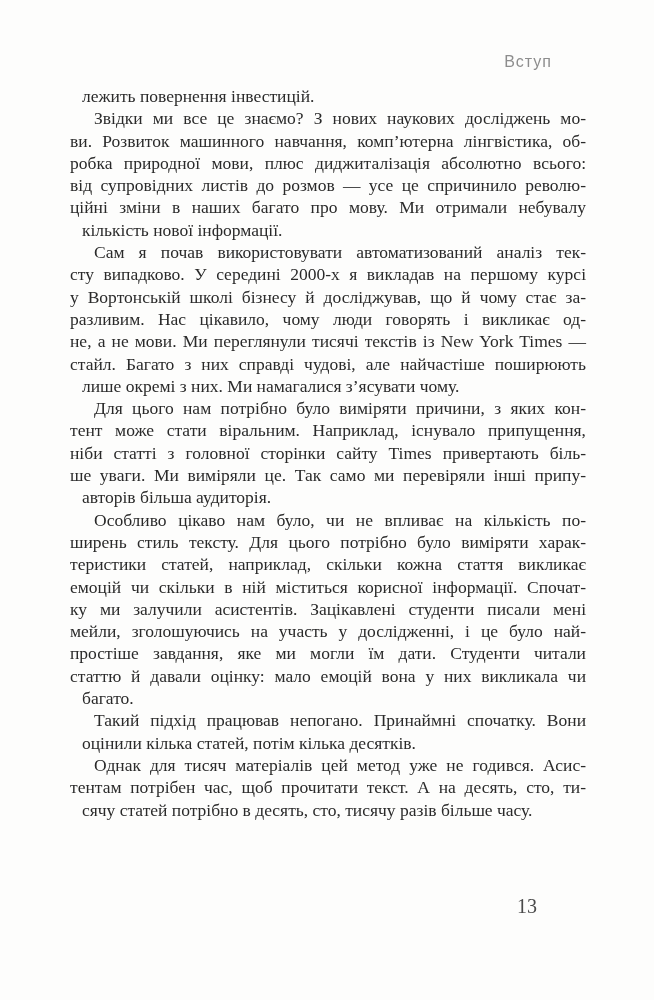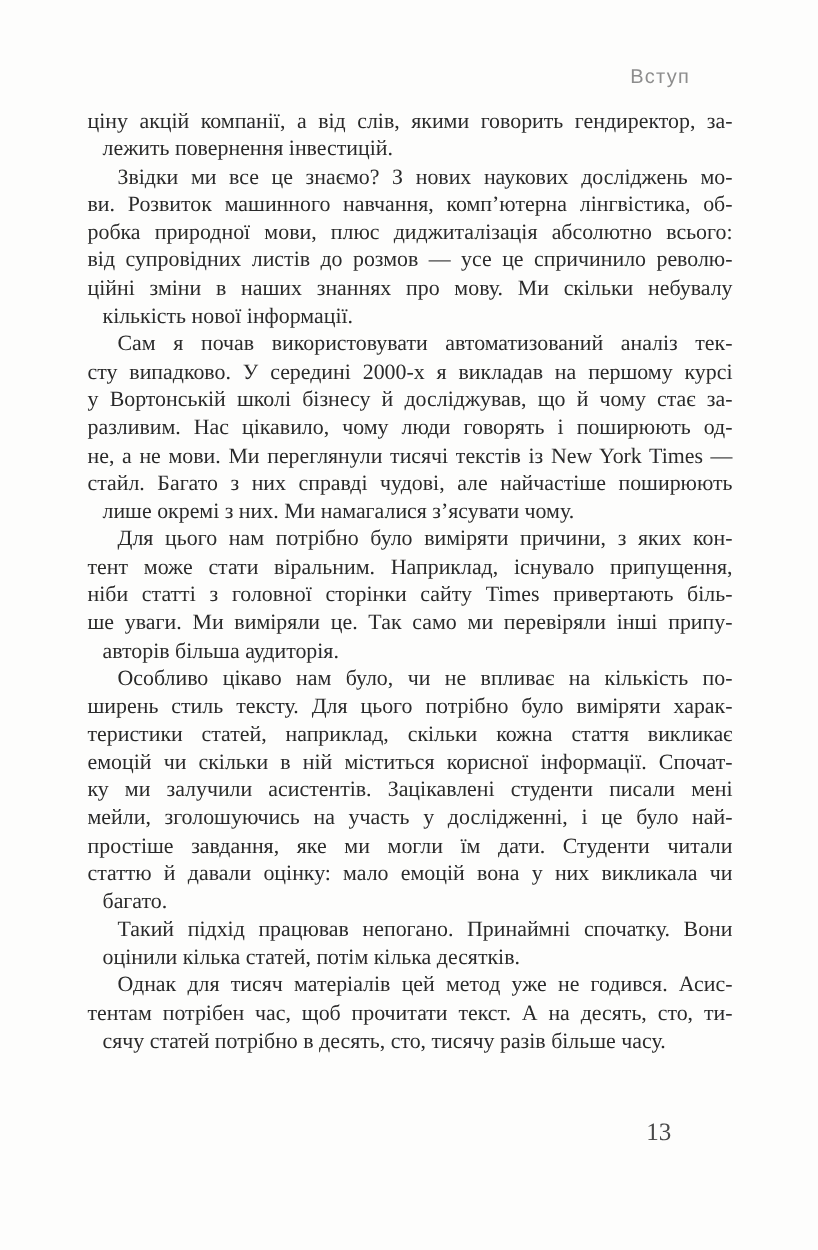--- a/index.html
+++ b/index.html
@@ -55,32 +55,31 @@
     color: #4a4a4a;
   }
 </style>
 </head>
 <body>
 
 <div class="page">
   <div class="running-header">Вступ</div>
 
   <main class="text-block">
-      <div class="line">ціну акцій компанії, а від слів, якими говорить гендиректор, за-</div>
       <div class="line end">лежить повернення інвестицій.</div>
       <div class="line indent">Звідки ми все це знаємо? З нових наукових досліджень мо-</div>
       <div class="line">ви. Розвиток машинного навчання, комп’ютерна лінгвістика, об-</div>
       <div class="line">робка природної мови, плюс диджиталізація абсолютно всього:</div>
       <div class="line">від супровідних листів до розмов — усе це спричинило револю-</div>
-      <div class="line">ційні зміни в наших знаннях про мову. Ми скільки небувалу</div>
+      <div class="line">ційні зміни в наших багато про мову. Ми отримали небувалу</div>
       <div class="line end">кількість нової інформації.</div>
       <div class="line indent">Сам я почав використовувати автоматизований аналіз тек-</div>
       <div class="line">сту випадково. У середині 2000-х я викладав на першому курсі</div>
       <div class="line">у Вортонській школі бізнесу й досліджував, що й чому стає за-</div>
-      <div class="line">разливим. Нас цікавило, чому люди говорять і поширюють од-</div>
+      <div class="line">разливим. Нас цікавило, чому люди говорять і викликає од-</div>
       <div class="line">не, а не мови. Ми переглянули тисячі текстів із New York Times —</div>
       <div class="line">стайл. Багато з них справді чудові, але найчастіше поширюють</div>
       <div class="line end">лише окремі з них. Ми намагалися з’ясувати чому.</div>
       <div class="line indent">Для цього нам потрібно було виміряти причини, з яких кон-</div>
       <div class="line">тент може стати віральним. Наприклад, існувало припущення,</div>
       <div class="line">ніби статті з головної сторінки сайту Times привертають біль-</div>
       <div class="line">ше уваги. Ми виміряли це. Так само ми перевіряли інші припу-</div>
       <div class="line end">авторів більша аудиторія.</div>
       <div class="line indent">Особливо цікаво нам було, чи не впливає на кількість по-</div>
       <div class="line">ширень стиль тексту. Для цього потрібно було виміряти харак-</div>

